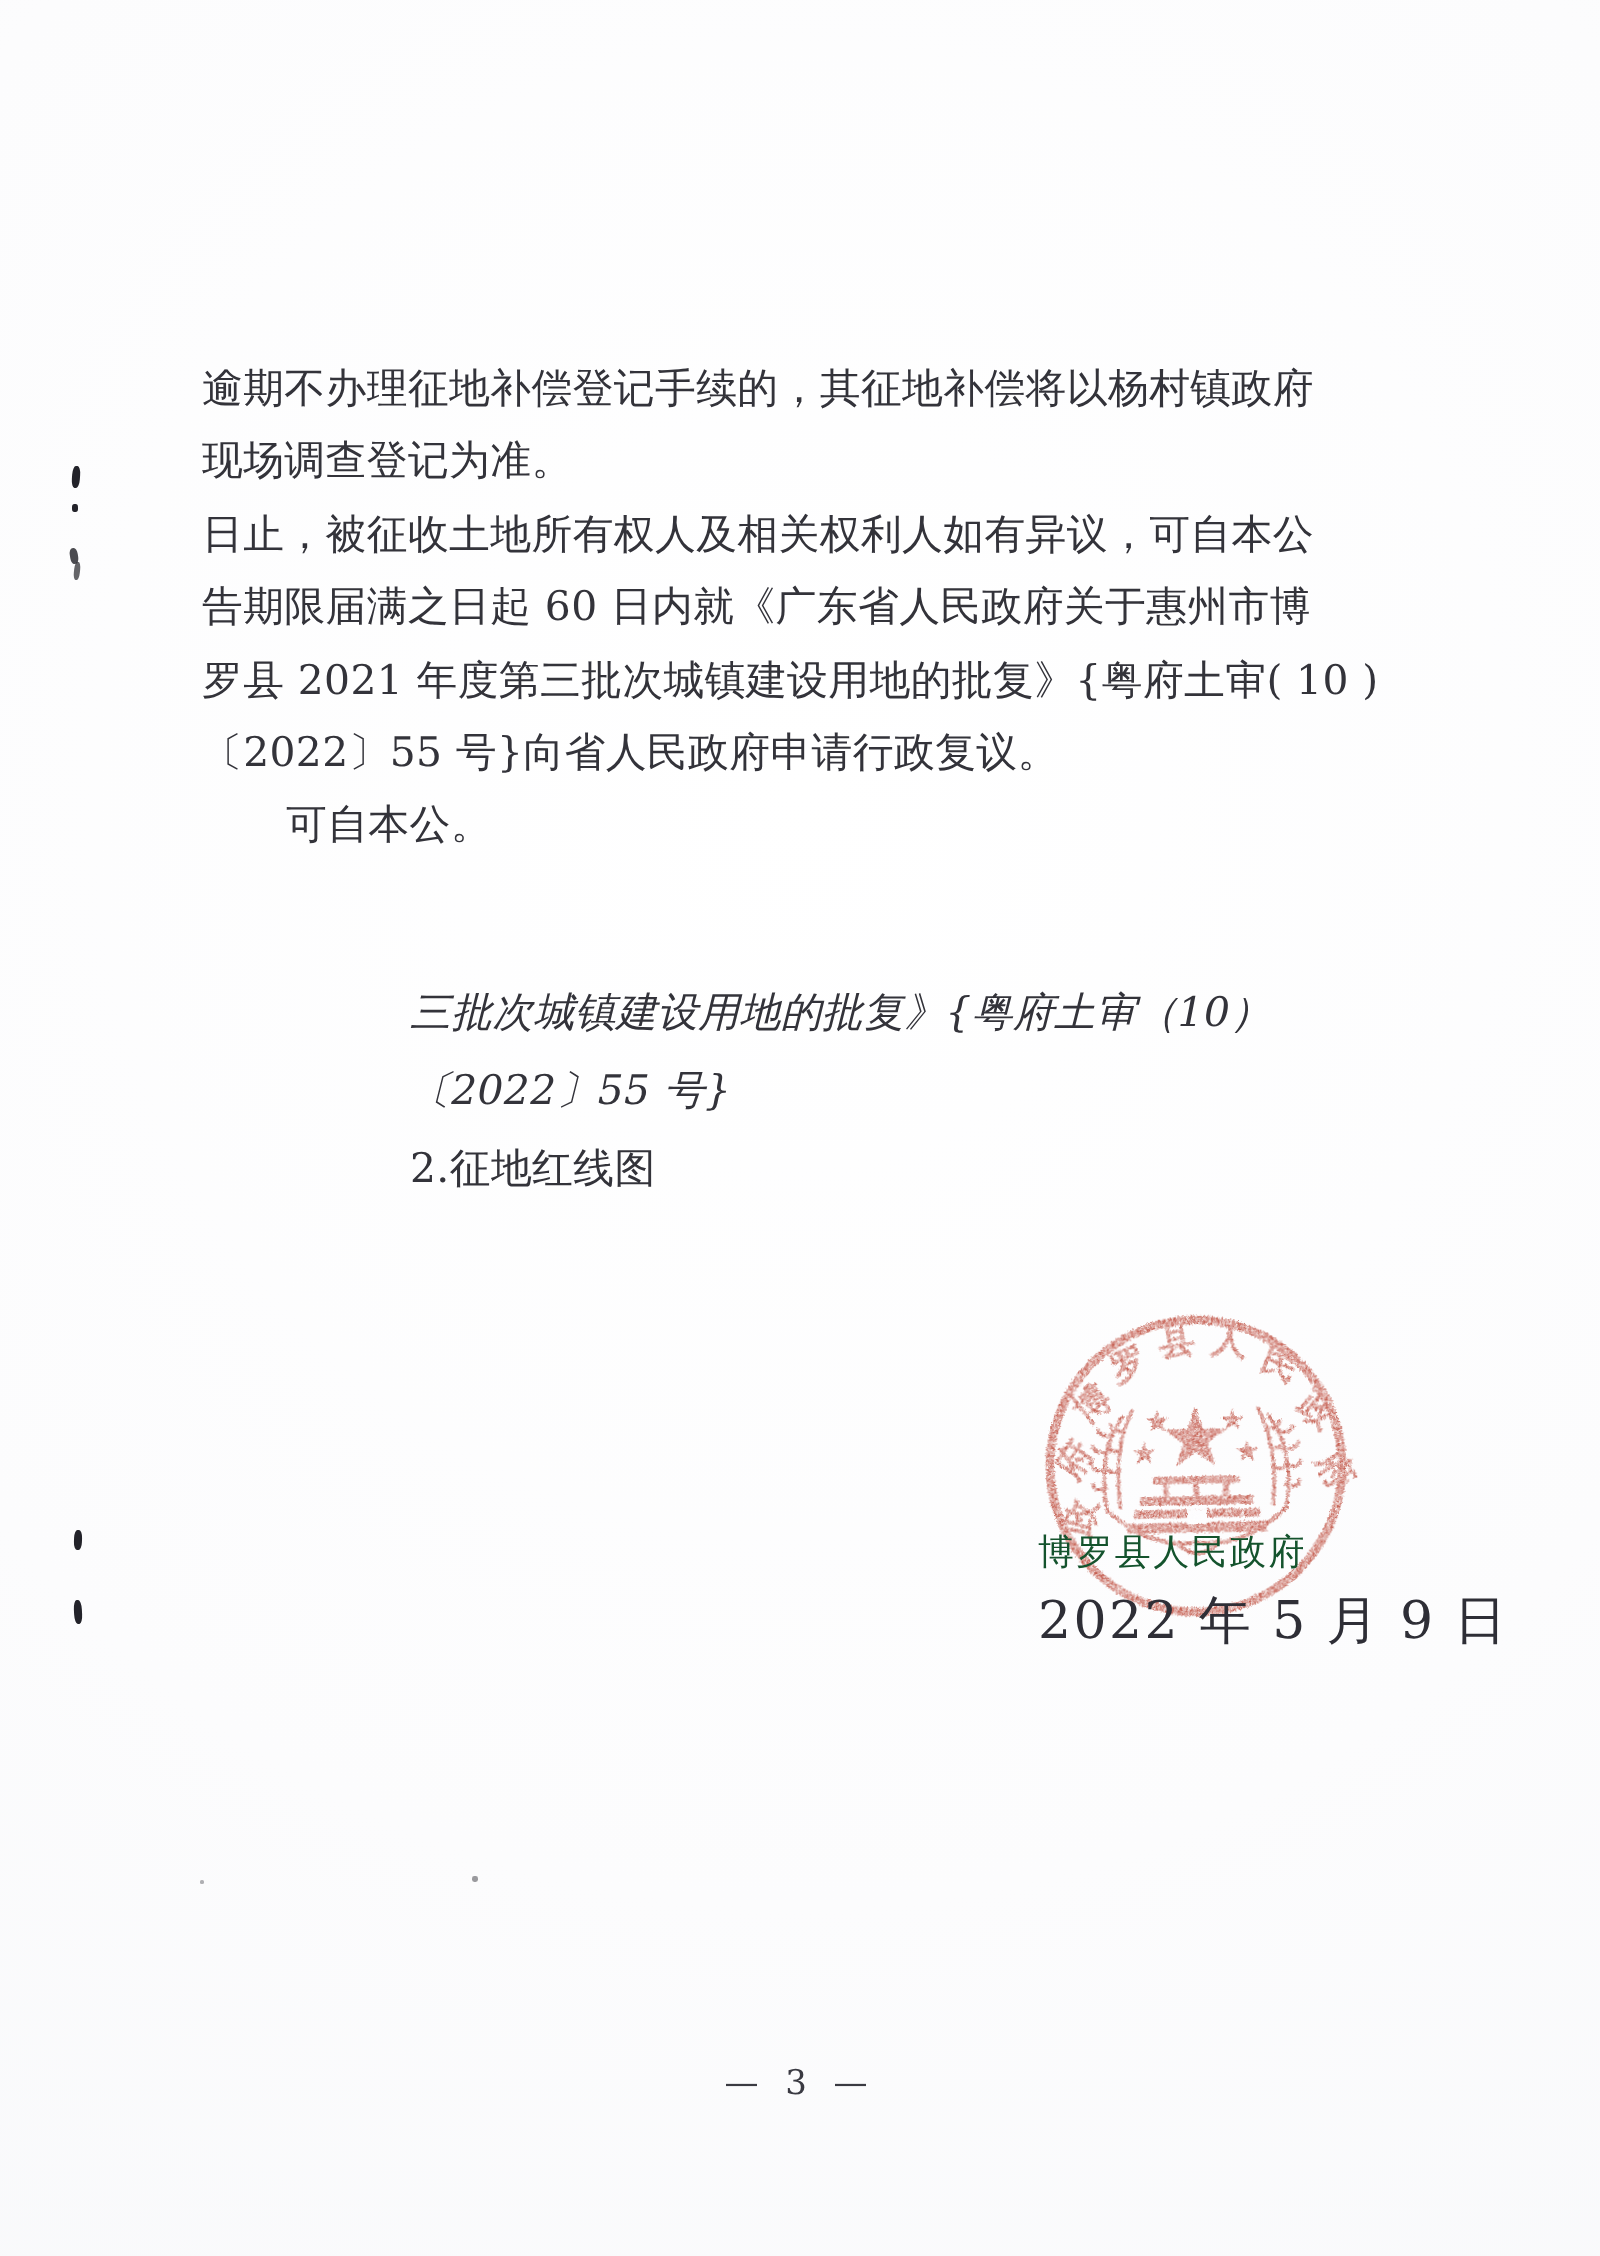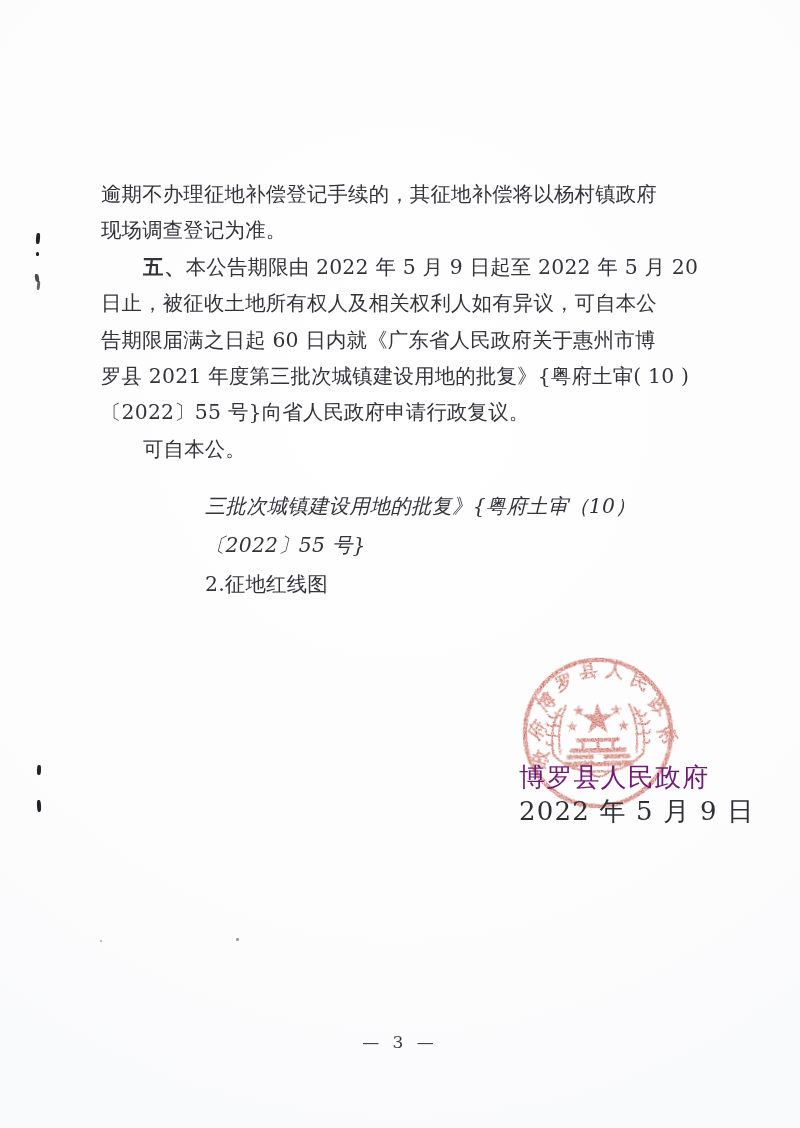--- a/index.html
+++ b/index.html
@@ -80,24 +80,24 @@
     width: 166px;
     height: 166px;
     transform: rotate(-1.2deg);
   }
   .seal svg { display: block; width: 166px; height: 166px; }
 
   .sign-text {
     position: absolute;
     left: 14px;
     top: 118px;
-    font-size: 26px;
+    font-size: 18px;
     line-height: 34px;
     letter-spacing: 1.2px;
-    color: #701a75;
+    color: #14532d;
     white-space: pre;
   }
   .sign-date {
     position: absolute;
     left: 14px;
     top: 152px;
     font-size: 26px;
     line-height: 34px;
     letter-spacing: 1.2px;
     color: #2e2e36;
@@ -139,21 +139,20 @@
 <div class="page">
 
   <div class="doc-body">
 
     <div>
       <div class="line">逾期不办理征地补偿登记手续的，其征地补偿将以杨村镇政府</div>
       <div class="line">现场调查登记为准。</div>
     </div>
 
     <div>
-      <div class="line indent-2"><span class="bold-num">五、</span><span>本公告期限由 2022 年 5 月 9 日起至 2022 年 5 月 20</span></div>
       <div class="line">日止，被征收土地所有权人及相关权利人如有异议，可自本公</div>
       <div class="line">告期限届满之日起 60 日内就《广东省人民政府关于惠州市博</div>
       <div class="line">罗县 2021 年度第三批次城镇建设用地的批复》{粤府土审( 10 )</div>
       <div class="line">〔2022〕55 号}向省人民政府申请行政复议。</div>
     </div>
 
     <div>
       <div class="line indent-2">可自本公。</div>
     </div>
 

